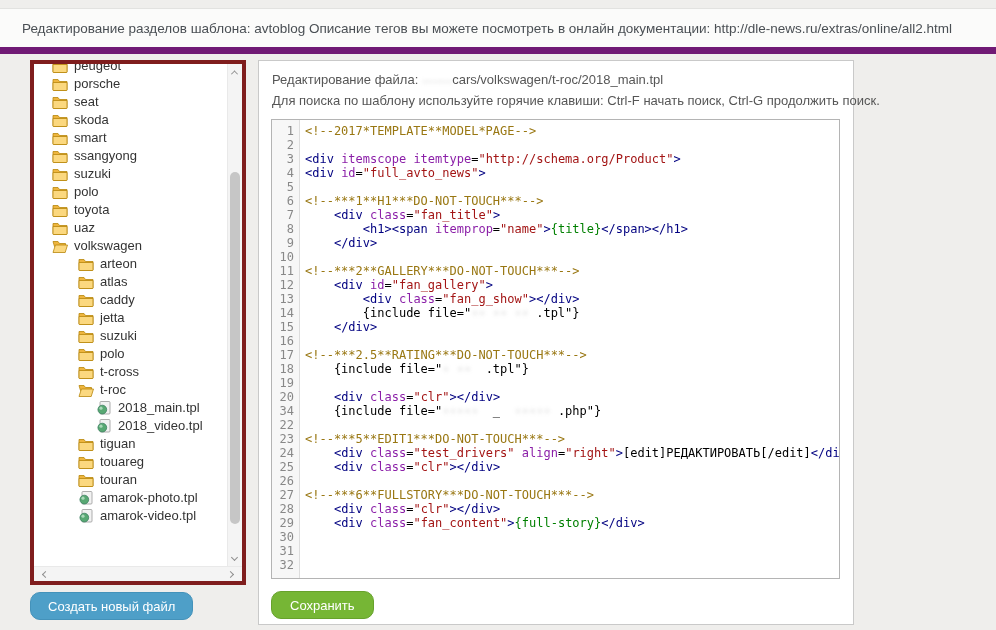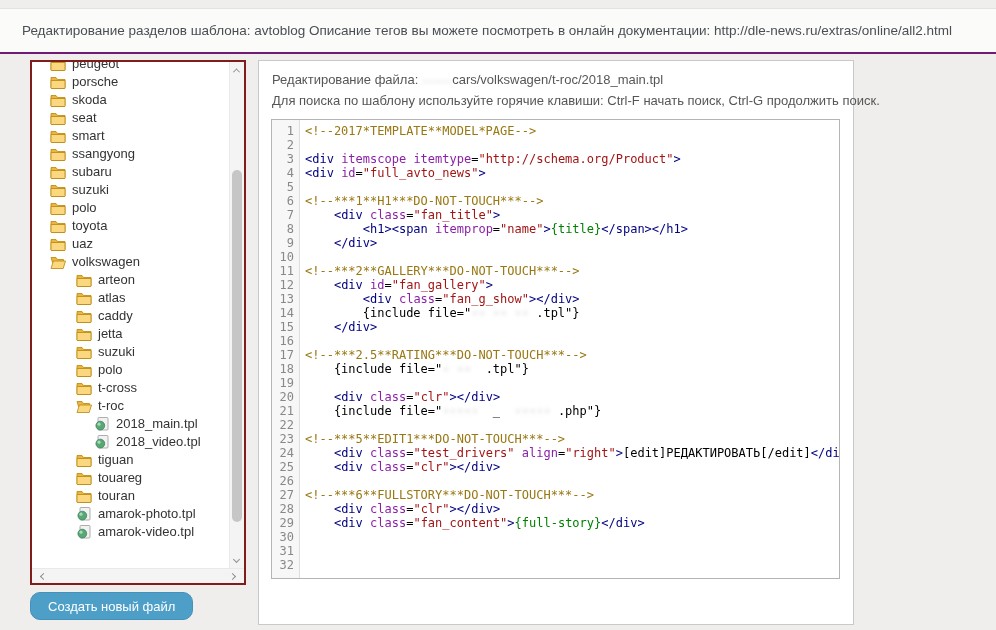--- a/index.html
+++ b/index.html
@@ -13,28 +13,28 @@
   }
   *{box-sizing:border-box;margin:0;padding:0}
   html,body{width:996px;height:630px}
   body{
     position:relative;overflow:hidden;background:#efeeec;
     font-family:"Liberation Sans", sans-serif;
   }
   
   .topbar{
     position:absolute;left:0;top:8px;width:996px;height:46px;
-    background:#fbfbfa;border-top:1px solid #e2e2e0;border-bottom:2px solid #701a75;
+    background:#fbfbfa;border-top:1px solid #e2e2e0;border-bottom:7px solid #701a75;
     display:flex;align-items:center;padding-left:22px;
     color:#4a4f54;font-size:13.5px;white-space:nowrap;
   }
   
   .tree-panel{
     position:absolute;left:30px;top:60px;width:216px;height:525px;
-    background:#fff;border:2px solid #7f1d1d;
+    background:#fff;border:4px solid #7f1d1d;
   }
   .tree-viewport{position:absolute;left:0;top:0;right:15px;bottom:15px;overflow:hidden}
   .tree-list{position:absolute;left:0;top:-7px;right:0}
   .tree-row{height:18px;display:flex;align-items:center;font-size:13px;color:#333;white-space:nowrap;cursor:pointer}
   .lvl-1{padding-left:18px}
   .lvl-2{padding-left:44px}
   .lvl-3{padding-left:62px}
   .ticon{width:16px;height:14px;margin-right:6px;flex:0 0 16px;display:inline-flex;align-items:center;justify-content:center}
   .ticon svg{display:block}
   .tlabel{line-height:18px}
@@ -112,57 +112,48 @@
           </span>
           <span class="tlabel">porsche</span>
         </div>
         <div class="tree-row lvl-1">
           <span class="ticon">
             <svg width="16" height="13" viewBox="0 0 16 13">
               <path d="M1 1.5h5l1.5 2H15v8.2a.8.8 0 0 1-.8.8H1.8a.8.8 0 0 1-.8-.8z" fill="#eeb53e" stroke="#b8860b" stroke-width="0.8"></path>
               <path d="M1 4.5h14v7.2a.8.8 0 0 1-.8.8H1.8a.8.8 0 0 1-.8-.8z" fill="#fbd87f" stroke="#b8860b" stroke-width="0.8"></path>
             </svg>
           </span>
+          <span class="tlabel">seat</span>
+        </div>
+        <div class="tree-row lvl-1">
+          <span class="ticon">
+            <svg width="16" height="13" viewBox="0 0 16 13">
+              <path d="M1 1.5h5l1.5 2H15v8.2a.8.8 0 0 1-.8.8H1.8a.8.8 0 0 1-.8-.8z" fill="#eeb53e" stroke="#b8860b" stroke-width="0.8"></path>
+              <path d="M1 4.5h14v7.2a.8.8 0 0 1-.8.8H1.8a.8.8 0 0 1-.8-.8z" fill="#fbd87f" stroke="#b8860b" stroke-width="0.8"></path>
+            </svg>
+          </span>
           <span class="tlabel">skoda</span>
         </div>
         <div class="tree-row lvl-1">
           <span class="ticon">
             <svg width="16" height="13" viewBox="0 0 16 13">
               <path d="M1 1.5h5l1.5 2H15v8.2a.8.8 0 0 1-.8.8H1.8a.8.8 0 0 1-.8-.8z" fill="#eeb53e" stroke="#b8860b" stroke-width="0.8"></path>
               <path d="M1 4.5h14v7.2a.8.8 0 0 1-.8.8H1.8a.8.8 0 0 1-.8-.8z" fill="#fbd87f" stroke="#b8860b" stroke-width="0.8"></path>
             </svg>
           </span>
-          <span class="tlabel">seat</span>
-        </div>
-        <div class="tree-row lvl-1">
-          <span class="ticon">
-            <svg width="16" height="13" viewBox="0 0 16 13">
-              <path d="M1 1.5h5l1.5 2H15v8.2a.8.8 0 0 1-.8.8H1.8a.8.8 0 0 1-.8-.8z" fill="#eeb53e" stroke="#b8860b" stroke-width="0.8"></path>
-              <path d="M1 4.5h14v7.2a.8.8 0 0 1-.8.8H1.8a.8.8 0 0 1-.8-.8z" fill="#fbd87f" stroke="#b8860b" stroke-width="0.8"></path>
-            </svg>
-          </span>
           <span class="tlabel">smart</span>
         </div>
         <div class="tree-row lvl-1">
           <span class="ticon">
             <svg width="16" height="13" viewBox="0 0 16 13">
               <path d="M1 1.5h5l1.5 2H15v8.2a.8.8 0 0 1-.8.8H1.8a.8.8 0 0 1-.8-.8z" fill="#eeb53e" stroke="#b8860b" stroke-width="0.8"></path>
               <path d="M1 4.5h14v7.2a.8.8 0 0 1-.8.8H1.8a.8.8 0 0 1-.8-.8z" fill="#fbd87f" stroke="#b8860b" stroke-width="0.8"></path>
             </svg>
           </span>
           <span class="tlabel">ssangyong</span>
-        </div>
-        <div class="tree-row lvl-1">
-          <span class="ticon">
-            <svg width="16" height="13" viewBox="0 0 16 13">
-              <path d="M1 1.5h5l1.5 2H15v8.2a.8.8 0 0 1-.8.8H1.8a.8.8 0 0 1-.8-.8z" fill="#eeb53e" stroke="#b8860b" stroke-width="0.8"></path>
-              <path d="M1 4.5h14v7.2a.8.8 0 0 1-.8.8H1.8a.8.8 0 0 1-.8-.8z" fill="#fbd87f" stroke="#b8860b" stroke-width="0.8"></path>
-            </svg>
-          </span>
-          <span class="tlabel">subaru</span>
         </div>
         <div class="tree-row lvl-1">
           <span class="ticon">
             <svg width="16" height="13" viewBox="0 0 16 13">
               <path d="M1 1.5h5l1.5 2H15v8.2a.8.8 0 0 1-.8.8H1.8a.8.8 0 0 1-.8-.8z" fill="#eeb53e" stroke="#b8860b" stroke-width="0.8"></path>
               <path d="M1 4.5h14v7.2a.8.8 0 0 1-.8.8H1.8a.8.8 0 0 1-.8-.8z" fill="#fbd87f" stroke="#b8860b" stroke-width="0.8"></path>
             </svg>
           </span>
           <span class="tlabel">suzuki</span>
         </div>
@@ -388,21 +379,21 @@
         <div class="gutter-line">11</div>
         <div class="gutter-line">12</div>
         <div class="gutter-line">13</div>
         <div class="gutter-line">14</div>
         <div class="gutter-line">15</div>
         <div class="gutter-line">16</div>
         <div class="gutter-line">17</div>
         <div class="gutter-line">18</div>
         <div class="gutter-line">19</div>
         <div class="gutter-line">20</div>
-        <div class="gutter-line">21</div>
+        <div class="gutter-line">34</div>
         <div class="gutter-line">22</div>
         <div class="gutter-line">23</div>
         <div class="gutter-line">24</div>
         <div class="gutter-line">25</div>
         <div class="gutter-line">26</div>
         <div class="gutter-line">27</div>
         <div class="gutter-line">28</div>
         <div class="gutter-line">29</div>
         <div class="gutter-line">30</div>
         <div class="gutter-line">31</div>
@@ -435,13 +426,14 @@
         <div class="code-line"><span class="tk-x">    </span><span class="tk-t">&lt;div</span><span class="tk-a"> class</span><span class="tk-x">=</span><span class="tk-s">"test_drivers"</span><span class="tk-a"> align</span><span class="tk-x">=</span><span class="tk-s">"right"</span><span class="tk-t">&gt;</span><span class="tk-x">[edit]РЕДАКТИРОВАТЬ[/edit]</span><span class="tk-t">&lt;/div&gt;</span></div>
         <div class="code-line"><span class="tk-x">    </span><span class="tk-t">&lt;div</span><span class="tk-a"> class</span><span class="tk-x">=</span><span class="tk-s">"clr"</span><span class="tk-t">&gt;&lt;/div&gt;</span></div>
         <div class="code-line"></div>
         <div class="code-line"><span class="tk-c">&lt;!--***6**FULLSTORY***DO-NOT-TOUCH***--&gt;</span></div>
         <div class="code-line"><span class="tk-x">    </span><span class="tk-t">&lt;div</span><span class="tk-a"> class</span><span class="tk-x">=</span><span class="tk-s">"clr"</span><span class="tk-t">&gt;&lt;/div&gt;</span></div>
         <div class="code-line"><span class="tk-x">    </span><span class="tk-t">&lt;div</span><span class="tk-a"> class</span><span class="tk-x">=</span><span class="tk-s">"fan_content"</span><span class="tk-t">&gt;</span><span class="tk-g">{full-story}</span><span class="tk-t">&lt;/div&gt;</span></div>
         <div class="code-line"></div>
       </div>
   </div>
 
+  <button class="btn btn-save">Сохранить</button>
 </div>
 
 </body></html>

